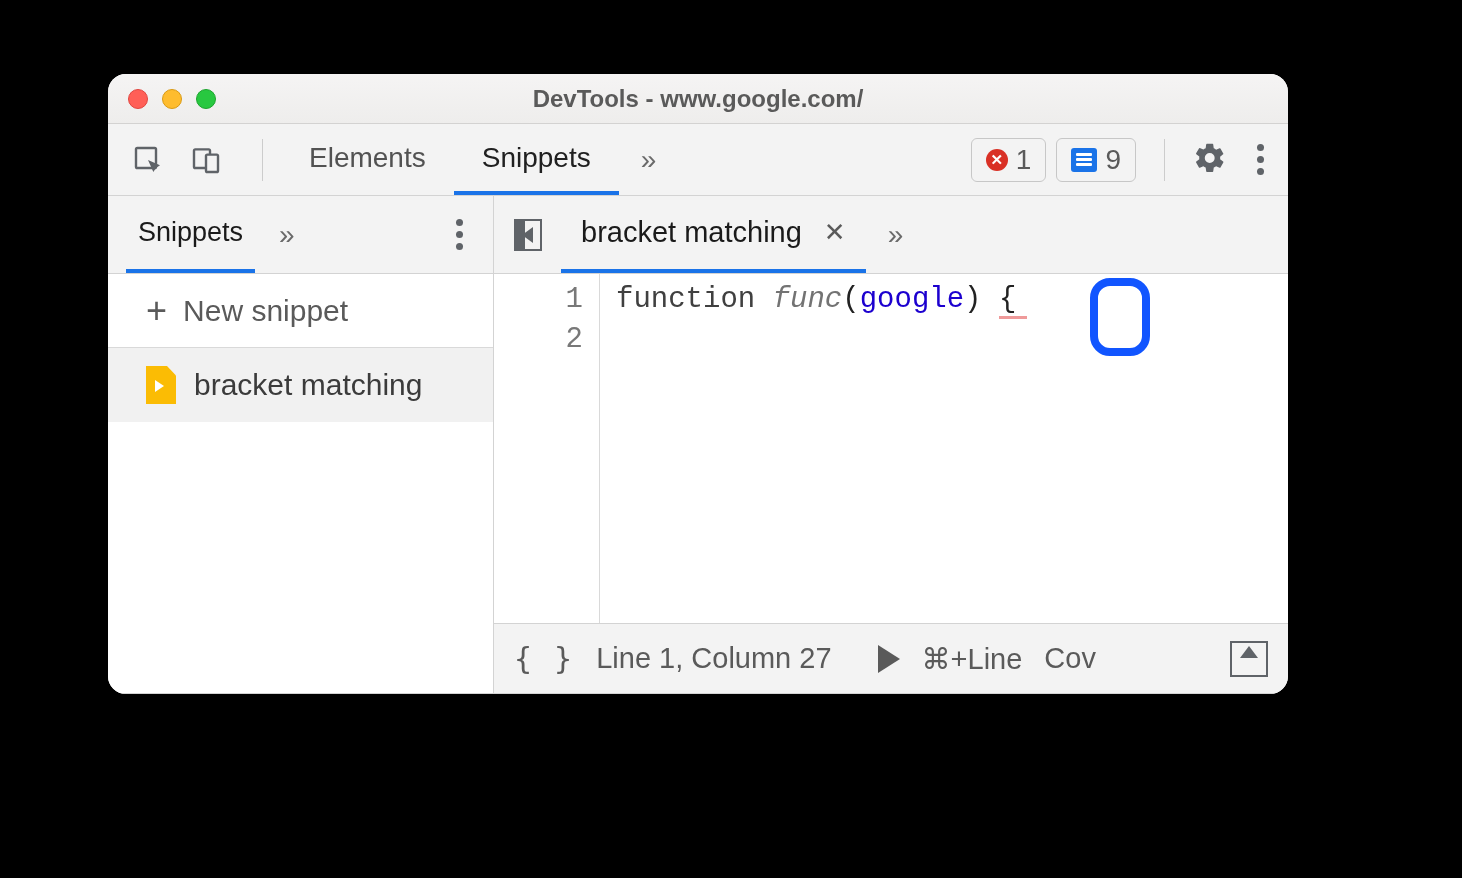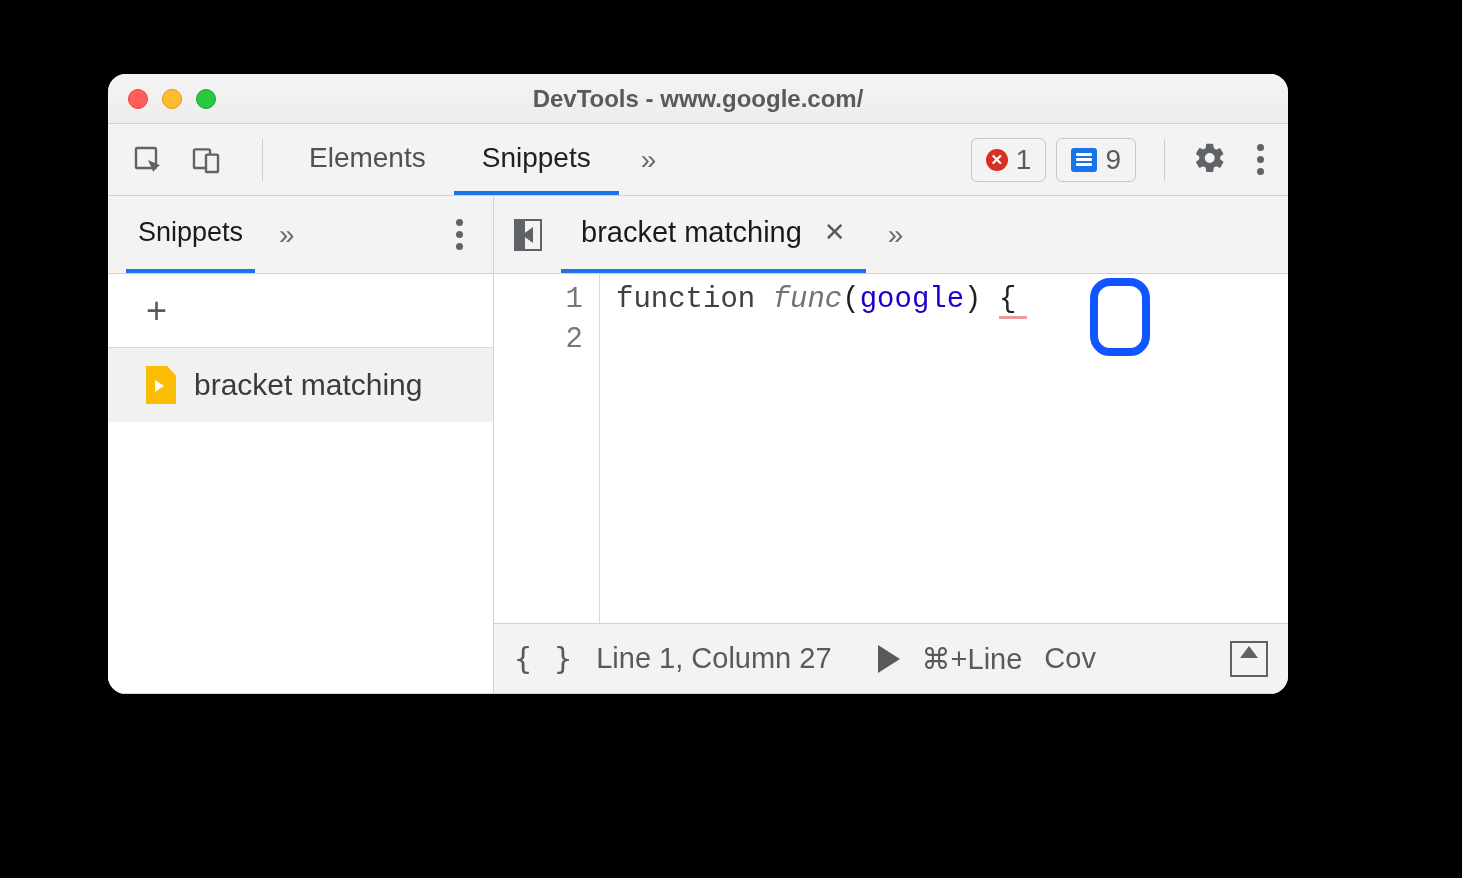--- a/index.html
+++ b/index.html
@@ -295,20 +295,21 @@
         <div class="left-tab">Snippets</div>
         <div class="chev">»</div>
         <div class="kebab">
             <span></span>
             <span></span>
             <span></span>
           </div>
       </div>
       <div class="new-snippet">
         <span class="plus">+</span>
+        <span>New snippet</span>
       </div>
       <div class="snippet-item">
         <span class="file-icon"></span>
         <span>bracket matching</span>
       </div>
     </div>
 
     <div class="editor-pane">
       <div class="file-tabs">
         <div class="sidebar-toggle">

